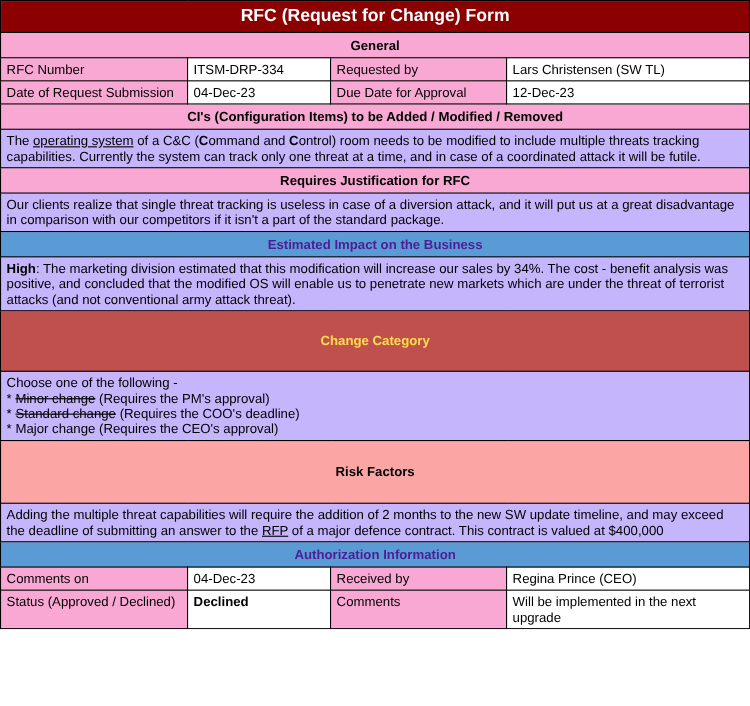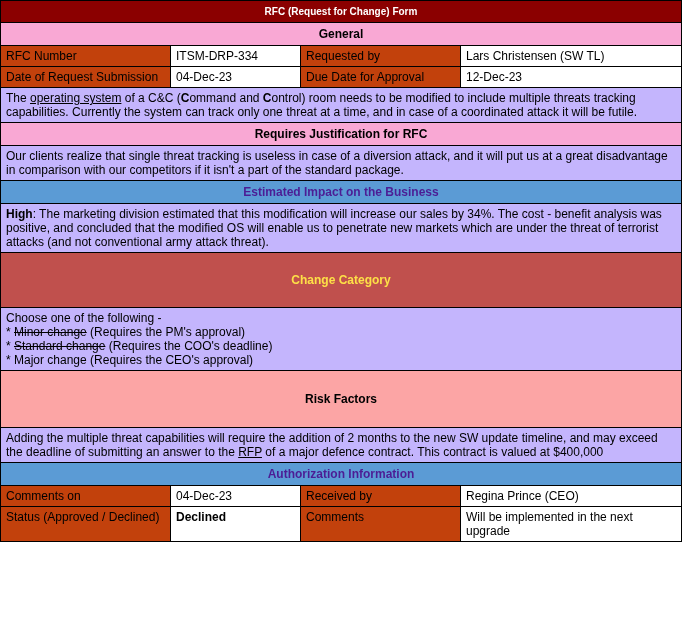--- a/index.html
+++ b/index.html
@@ -16,21 +16,21 @@
     }
     .rfc-table td, .rfc-table th {
       border: 1px solid #000;
       padding: 3px 5px;
       vertical-align: top;
     }
     .header-row td {
       background-color: #8B0000;
       color: #fff;
       font-weight: bold;
-      font-size: 10px;
+      font-size: 16px;
       text-align: center;
       padding: 5px;
     }
     .section-header td {
       background-color: #f9a8d4;
       color: #000;
       font-weight: bold;
       text-align: center;
       padding: 4px;
     }
@@ -50,21 +50,21 @@
     }
     .section-header-teal td {
       background-color: #fca5a5;
       color: #000;
       font-weight: bold;
       text-align: center;
       padding: 21px;
     }
     .label-cell {
       font-weight: normal;
-      background: #c2410c;
+      background: #f9a8d4;
     }
     .value-cell {
       background: #fff;
     }
     .content-cell {
       background: #c4b5fd;
       padding: 5px;
     }
     .strikethrough {
       text-decoration: line-through;
@@ -100,20 +100,23 @@
     <td class="value-cell">Lars Christensen (SW TL)</td>
   </tr>
 
   <tr>
     <td class="label-cell">Date of Request Submission</td>
     <td class="value-cell">04-Dec-23</td>
     <td class="label-cell">Due Date for Approval</td>
     <td class="value-cell">12-Dec-23</td>
   </tr>
 
+  <tr class="section-header">
+    <td colspan="4">CI's (Configuration Items) to be Added / Modified / Removed</td>
+  </tr>
 
   <tr>
     <td colspan="4" class="content-cell">
       The <span class="underline">operating system</span> of a C&amp;C (<span class="bold">C</span>ommand and <span class="bold">C</span>ontrol) room needs to be modified to include multiple threats tracking capabilities. Currently the system can track only one threat at a time, and in case of a coordinated attack it will be futile.
     </td>
   </tr>
 
   <tr class="section-header">
     <td colspan="4">Requires Justification for RFC</td>
   </tr>

